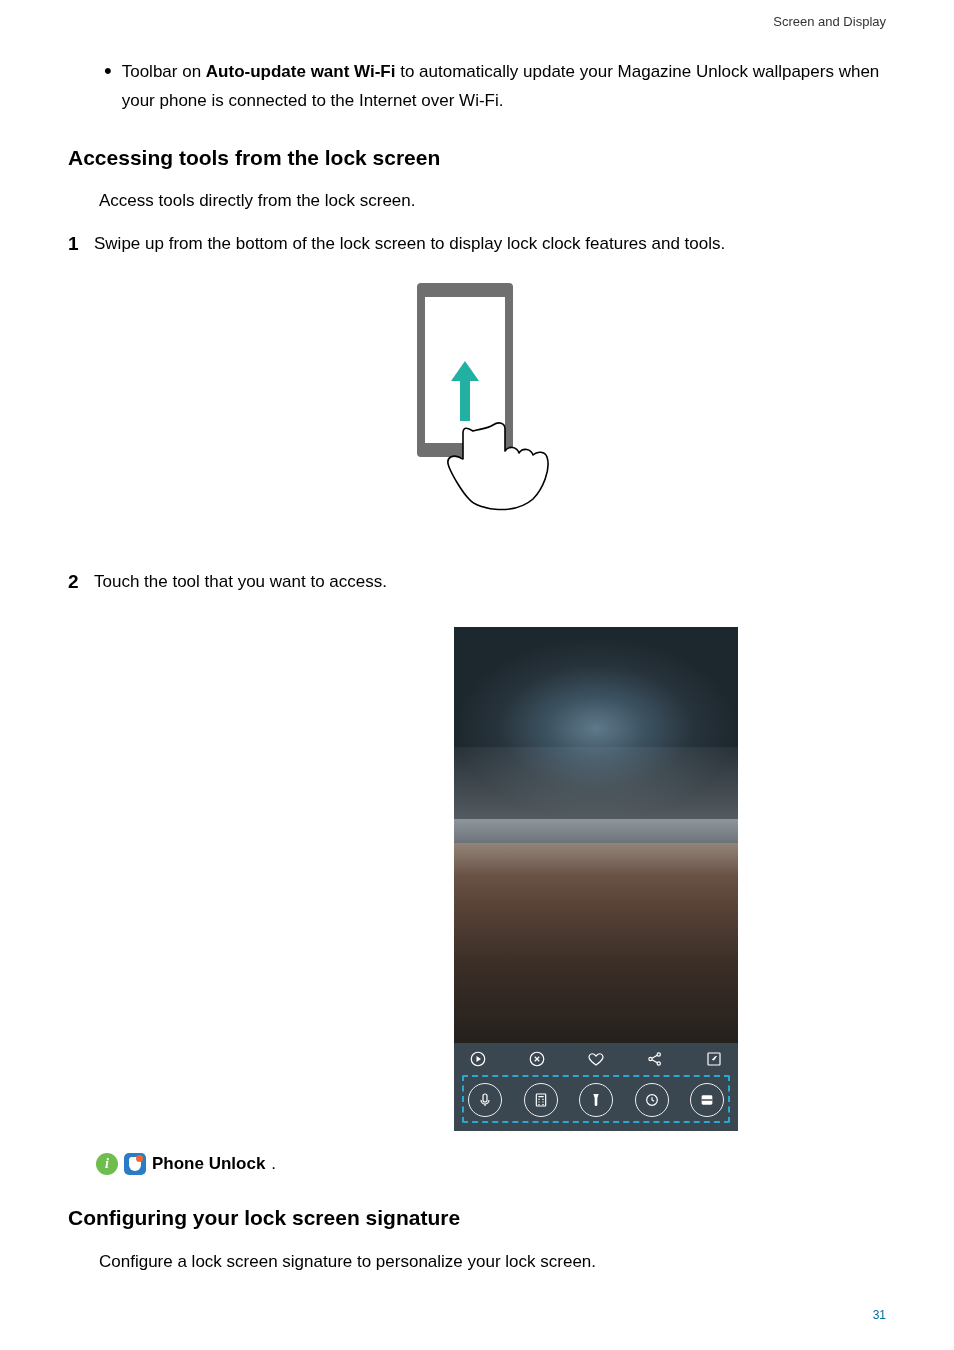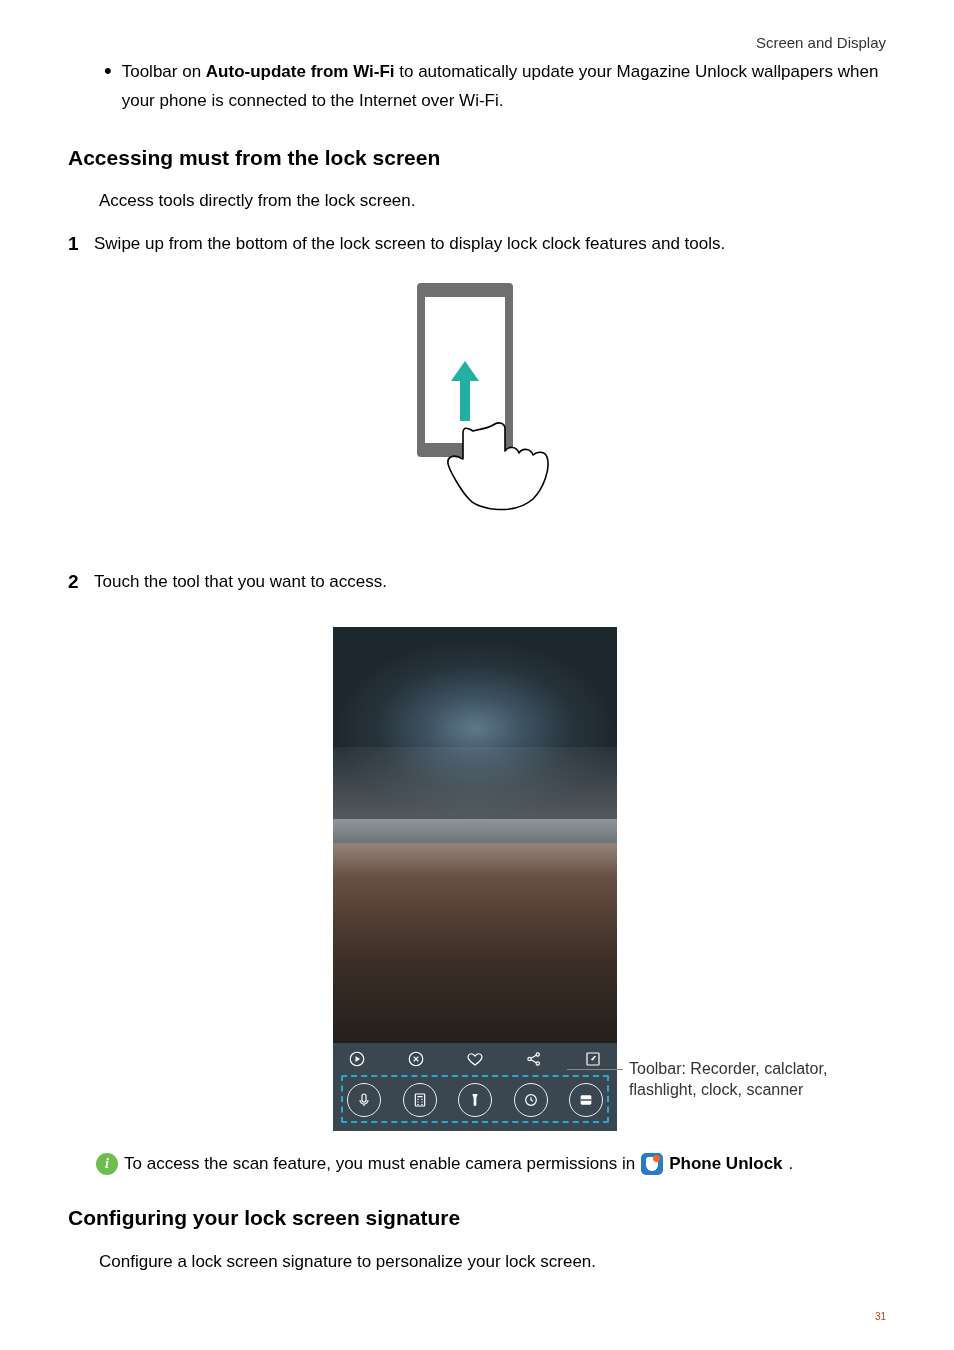--- a/index.html
+++ b/index.html
@@ -9,31 +9,31 @@
     height: 1350px;
     background: #fff;
     color: #000;
     position: relative;
     padding: 30px 68px 30px 68px;
     font-size: 17px;
     line-height: 1.5;
   }
   .header-right {
     position: absolute;
-    top: 32px;
+    top: 12px;
     right: 68px;
-    font-size: 15px;
+    font-size: 13px;
     color: #333;
   }
   .page-num {
     position: absolute;
     bottom: 26px;
     right: 68px;
-    font-size: 10px;
-    color: #c2410c;
+    font-size: 12px;
+    color: #0369a1;
   }
   .bullet-row {
     display: flex;
     margin-top: 28px;
     padding-left: 36px;
   }
   .bullet-dot {
     font-size: 22px;
     line-height: 22px;
     margin-right: 10px;
@@ -192,25 +192,25 @@
   svg { display: block; }
 </style>
 </head>
 <body>
 
 <div class="header-right">Screen and Display</div>
 
 <div class="bullet-row">
   <span class="bullet-dot">•</span>
   <span class="bullet-text">
-    <span>Toolbar on </span><b>Auto-update from Wi-Fi</b><span> to automatically update your Magazine Unlock wallpapers when your phone is connected to the Internet over Wi-Fi.</span>
+    <span>Toolbar on </span><b>Auto-update want Wi-Fi</b><span> to automatically update your Magazine Unlock wallpapers when your phone is connected to the Internet over Wi-Fi.</span>
   </span>
 </div>
 
-<h3 class="section">Accessing must from the lock screen</h3>
+<h3 class="section">Accessing tools from the lock screen</h3>
 <p class="body">Access tools directly from the lock screen.</p>
 
 <div class="step-row">
   <span class="step-num">1</span>
   <span class="step-text">Swipe up from the bottom of the lock screen to display lock clock features and tools.</span>
 </div>
 
 <div class="illus-wrap">
   <span class="phone-swipe">
     <svg width="200" height="230" viewBox="0 0 200 230">
@@ -296,29 +296,24 @@
           </svg>
       </span>
       <span class="tool-circle">
         <svg width="16" height="16" viewBox="0 0 24 24" fill="none" stroke="#fff" stroke-width="1.8">
             <rect x="4" y="5" width="16" height="14" rx="2" fill="#fff" stroke="none"></rect>
             <rect x="4" y="11" width="16" height="2" fill="#333" stroke="none"></rect>
           </svg>
       </span>
     </div>
   </div>
-  <div class="callout">
-    <span>Toolbar: Recorder, calclator,</span><br>
-    <span>flashlight, clock, scanner</span>
-  </div>
 </div>
 
 <div class="note-row">
   <span class="info-badge">i</span>
-  <span>To access the scan feature, you must enable camera permissions in </span>
   <span class="app-icon">
       <span class="app-icon-shield"></span>
     </span>
   <b>Phone Unlock</b>
     <span>.</span>
 </div>
 
 <h3 class="section">Configuring your lock screen signature</h3>
 <p class="body">Configure a lock screen signature to personalize your lock screen.</p>
 

